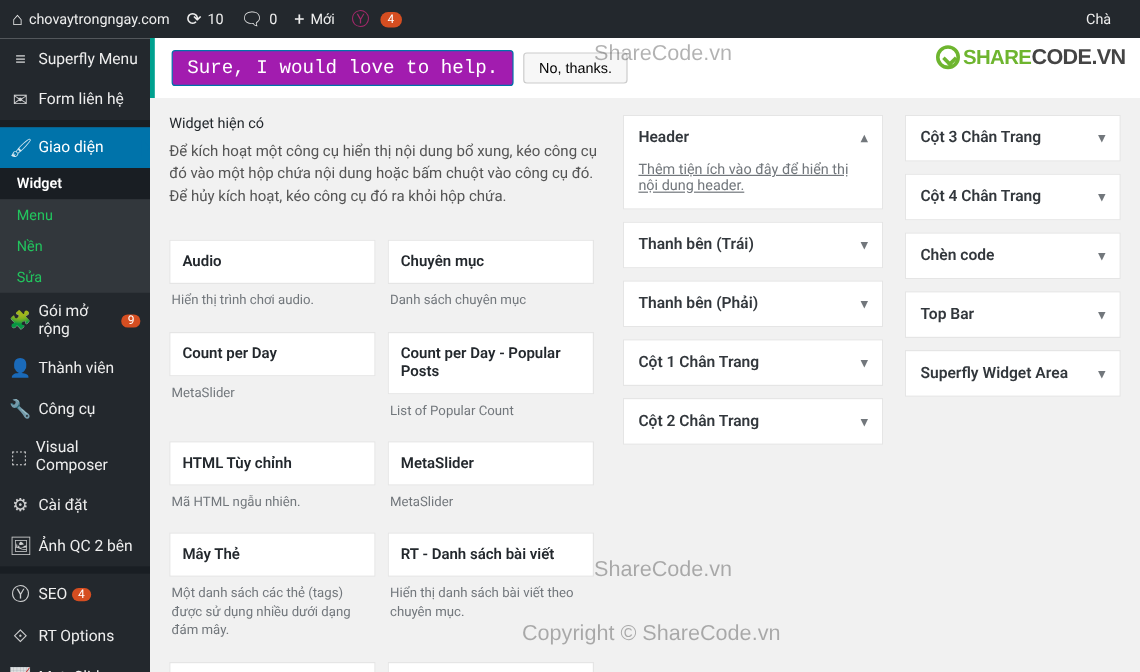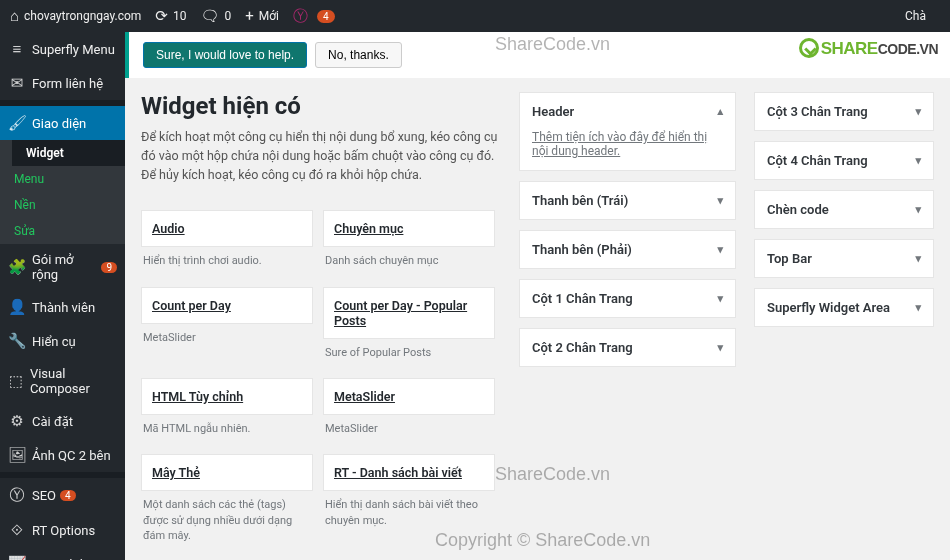--- a/index.html
+++ b/index.html
@@ -13,54 +13,54 @@
 .badge-red { background: #d54e21; color: #fff; border-radius: 10px; padding: 1px 6px; font-size: 10px; margin-left: 4px; }
 
 
 .sidebar { position: absolute; top: 32px; left: 0; width: 125px; bottom: 0; background: #23282d; color: #eee; font-size: 13px; }
 .menu-item { display: flex; align-items: center; padding: 8px 8px; color: #eee; cursor: pointer; position: relative; }
 .menu-item.current { background: #0073aa; color: #fff; }
 .menu-item.current::after { content: ""; position: absolute; right: -7px; top: 50%; transform: translateY(-50%); border: 7px solid transparent; border-left-color: #0073aa; }
 .menu-item .mic { width: 18px; text-align: center; margin-right: 6px; opacity: .85; font-size: 15px; }
 .submenu { background: #32373c; }
 .submenu .sub { padding: 6px 8px 6px 14px; font-size: 12px; color: #22c55e; cursor: pointer; }
-.submenu .sub.cur { color: #fff; font-weight: 600; background: #191e23; margin-left: 12px; }
+.submenu .sub.cur { color: #fff; font-weight: 600; background: #191e23; }
 .sep { height: 6px; background: #191e23; }
 .badge-orange { background: #d54e21; color:#fff; border-radius: 9px; font-size:10px; padding:0 5px; margin-left:4px; }
 
 
 .main { position: absolute; top: 32px; left: 125px; right: 0; bottom: 0; overflow: auto; }
 .notice { background: #fff; border-left: 4px solid #00a18f; margin: 0 0 14px 0; padding: 10px 14px; display: flex; align-items: center; }
-.btn-primary { background: #0f766e; color: #fff; border: 1px solid #0073aa; border-radius: 3px; padding: 5px 12px; font-size: 12px; cursor: pointer; margin-right: 8px; }
+.btn-primary { background: #a21caf; color: #fff; border: 1px solid #0073aa; border-radius: 3px; padding: 5px 12px; font-size: 16px; cursor: pointer; margin-right: 8px; font-family: Liberation Mono, monospace; }
 .btn-sec { background: #f7f7f7; border: 1px solid #ccc; border-radius: 3px; padding: 5px 12px; font-size: 12px; cursor: pointer; }
 
 .content { padding: 0 16px 20px 16px; }
 .columns { display: flex; gap: 18px; }
 .col-left { width: 360px; }
 .col-mid { flex: 1; }
 .col-right { width: 180px; }
 
-h2 { font-size: 24px; font-weight: 700; color: #23282d; margin-bottom: 8px; }
+h2 { font-size: 12px; font-weight: 400; color: #23282d; margin-bottom: 8px; }
 .desc { font-size: 12.5px; color: #555; line-height: 1.5; margin-bottom: 26px; }
 
 .widget-grid { display: flex; flex-wrap: wrap; gap: 10px 10px; }
 .wbox { width: 172px; }
-.wtitle { background: #fff; border: 1px solid #e5e5e5; padding: 10px 10px; font-size: 12.5px; font-weight: 600; color: #23282d; cursor: move; text-decoration: underline; }
+.wtitle { background: #fff; border: 1px solid #e5e5e5; padding: 10px 10px; font-size: 12.5px; font-weight: 600; color: #23282d; cursor: move; }
 .wdesc { font-size: 11px; color: #72777c; padding: 6px 2px 8px 2px; line-height: 1.4; }
 
 .area-box { background: #fff; border: 1px solid #e5e5e5; margin-bottom: 10px; }
 .area-head { padding: 11px 12px; font-weight: 600; font-size: 13px; display: flex; justify-content: space-between; align-items: center; cursor: pointer; }
 .area-head .chev { color: #72777c; font-size: 11px; }
 .area-desc { padding: 0 12px 12px 12px; font-size: 12px; color: #72777c; text-decoration: underline; }
 
 
 .wm { position: absolute; color: rgba(0,0,0,.30); font-size: 18px; pointer-events: none; font-family: Arial; }
 .logo-sc { position: absolute; top: 6px; right: 12px; font-weight: 700; letter-spacing: -0.5px; font-family: Arial; }
 .logo-sc .s1 { color: #6eb52f; font-size: 17px; }
-.logo-sc .s2 { color: #444; font-size: 14px; }
+.logo-sc .s2 { color: #444; font-size: 18px; }
 .logo-ic { display:inline-block; width:20px; height:20px; border:3px solid #6eb52f; border-radius:50%; vertical-align:-4px; margin-right:2px; position:relative; }
 .logo-ic::after { content:""; position:absolute; left:4px; top:4px; width:6px; height:6px; border-right:3px solid #6eb52f; border-bottom:3px solid #6eb52f; transform:rotate(45deg); }
 </style>
 </head>
 <body>
 
 <div class="topbar">
   <div class="tb-item">
       <span class="ic">⌂</span>
       <span>chovaytrongngay.com</span>
@@ -114,21 +114,21 @@
         <span class="mic">🧩</span>
         <span>Gói mở rộng</span>
         <span class="badge-orange">9</span>
       </div>
       <div class="menu-item">
         <span class="mic">👤</span>
         <span>Thành viên</span>
       </div>
       <div class="menu-item">
         <span class="mic">🔧</span>
-        <span>Hiển cụ</span>
+        <span>Công cụ</span>
       </div>
       <div class="menu-item">
         <span class="mic">⬚</span>
         <span>Visual Composer</span>
       </div>
       <div class="menu-item">
         <span class="mic">⚙</span>
         <span>Cài đặt</span>
       </div>
       <div class="menu-item">
@@ -173,21 +173,21 @@
             <div class="wbox">
               <div class="wtitle">Chuyên mục</div>
               <div class="wdesc">Danh sách chuyên mục</div>
             </div>
             <div class="wbox">
               <div class="wtitle">Count per Day</div>
               <div class="wdesc">MetaSlider</div>
             </div>
             <div class="wbox">
               <div class="wtitle">Count per Day - Popular Posts</div>
-              <div class="wdesc">Sure of Popular Posts</div>
+              <div class="wdesc">List of Popular Count</div>
             </div>
             <div class="wbox">
               <div class="wtitle">HTML Tùy chỉnh</div>
               <div class="wdesc">Mã HTML ngẫu nhiên.</div>
             </div>
             <div class="wbox">
               <div class="wtitle">MetaSlider</div>
               <div class="wdesc">MetaSlider</div>
             </div>
             <div class="wbox">
@@ -281,14 +281,14 @@
          </div>
 
        </div>
         </div>
     </div>
   </div>
 
   <div class="logo-sc"><span class="logo-ic"></span><span class="s1">SHARE</span><span class="s2">CODE.VN</span></div>
   <div class="wm" style="left:370px; top:2px;">ShareCode.vn</div>
   <div class="wm" style="left:370px; top:432px;">ShareCode.vn</div>
-  <div class="wm" style="left:310px; top:498px;">Copyright © ShareCode.vn</div>
+  <div class="wm" style="left:310px; top:486px;">Copyright © ShareCode.vn</div>
 </div>
 
 </body></html>

